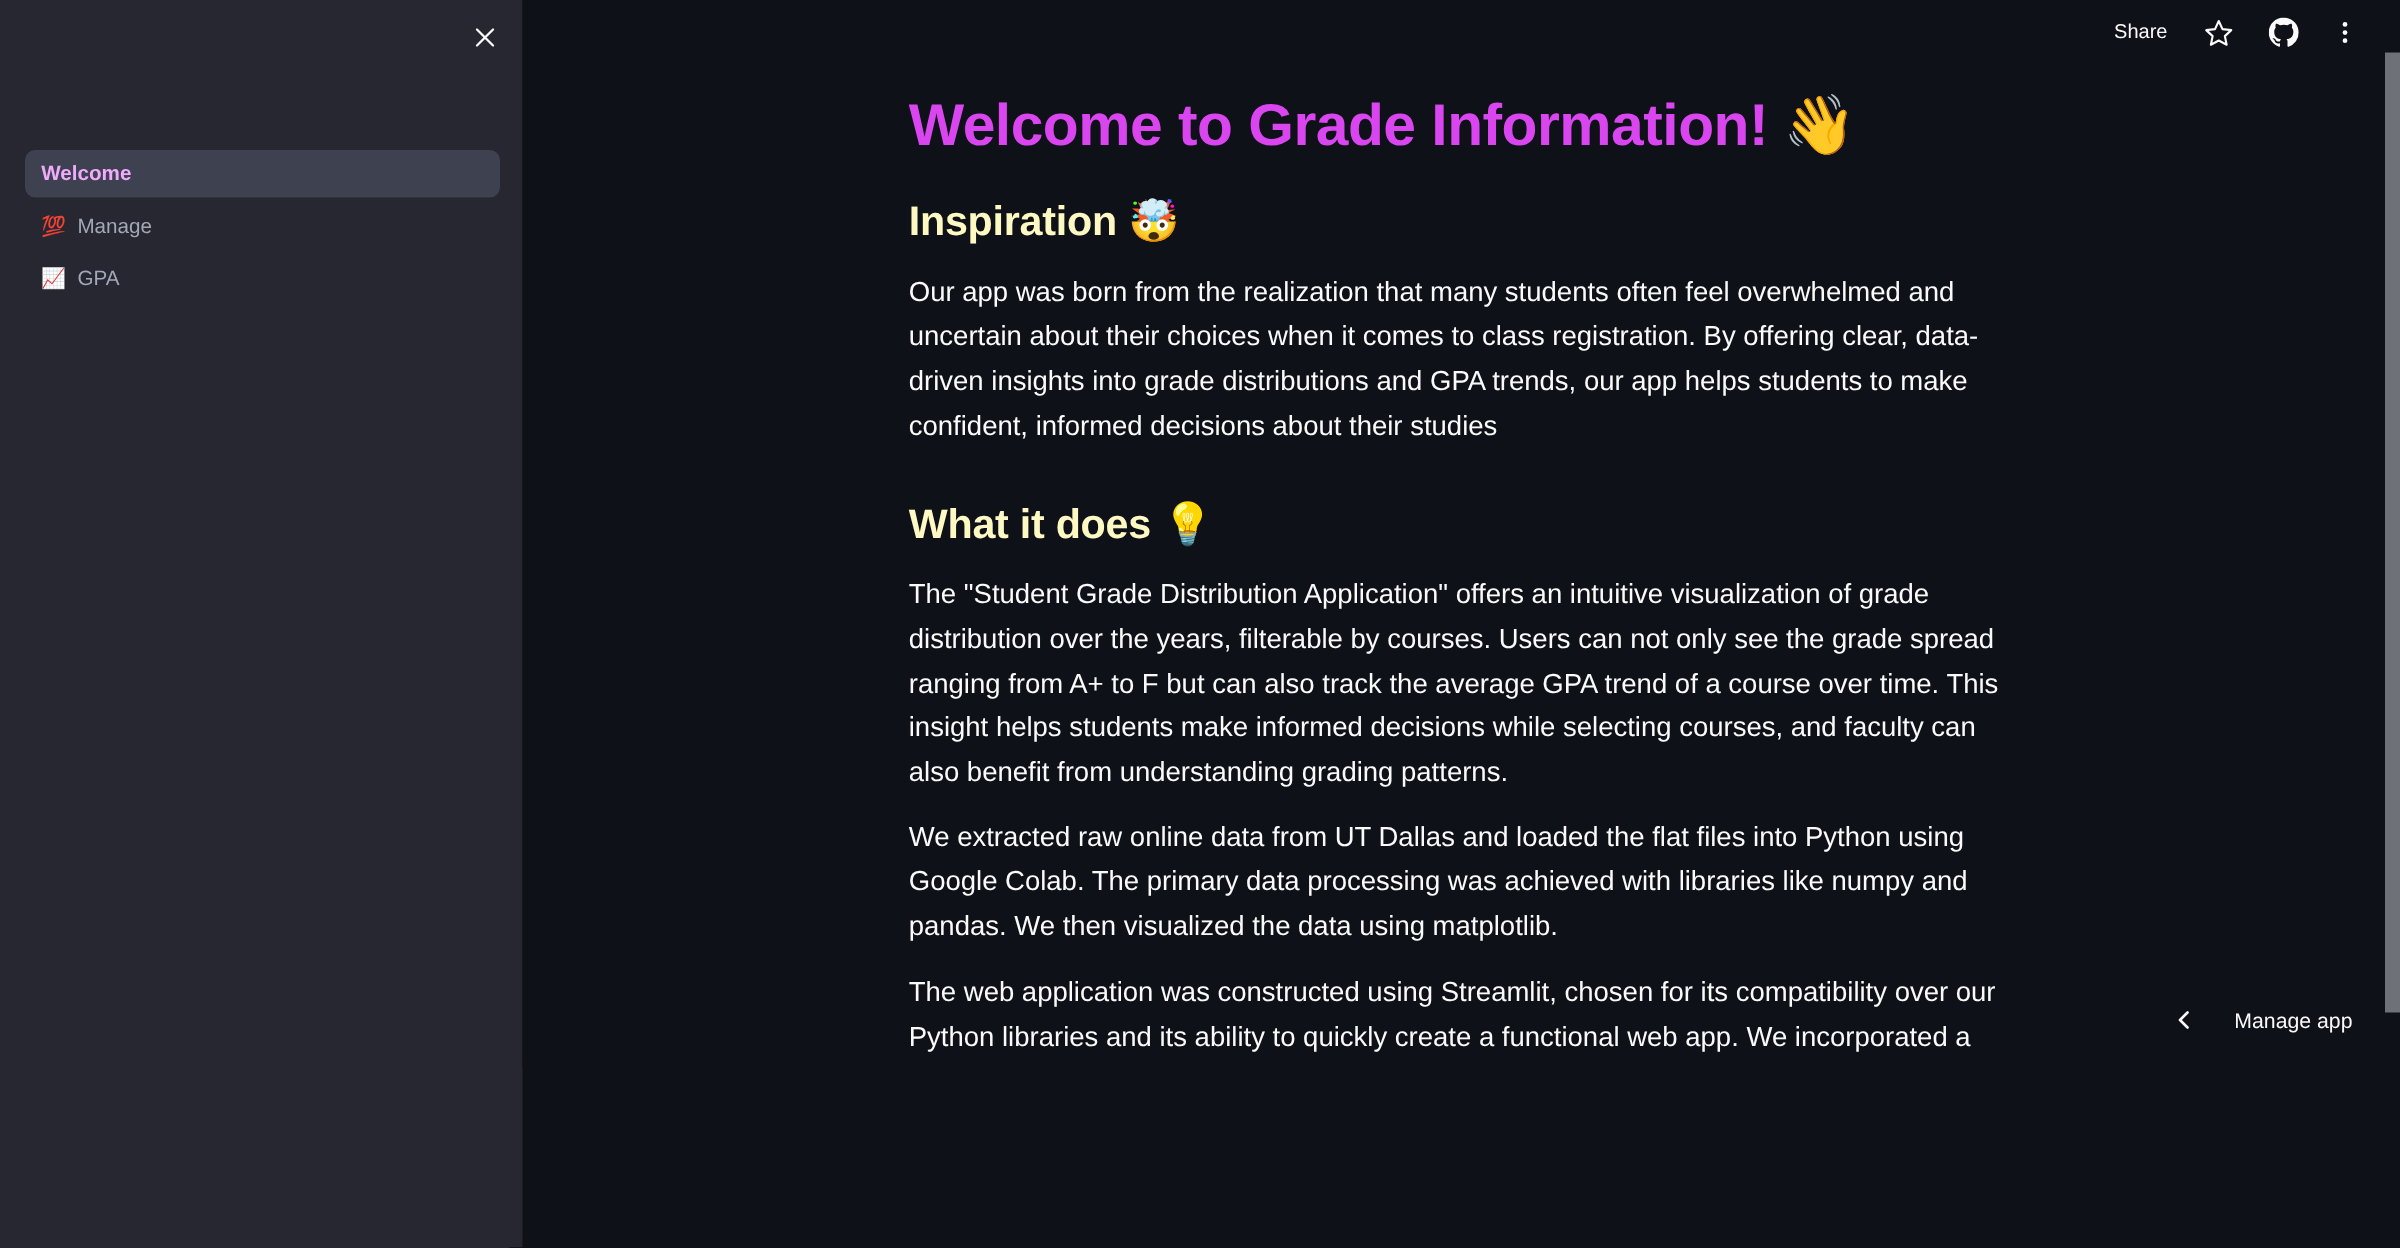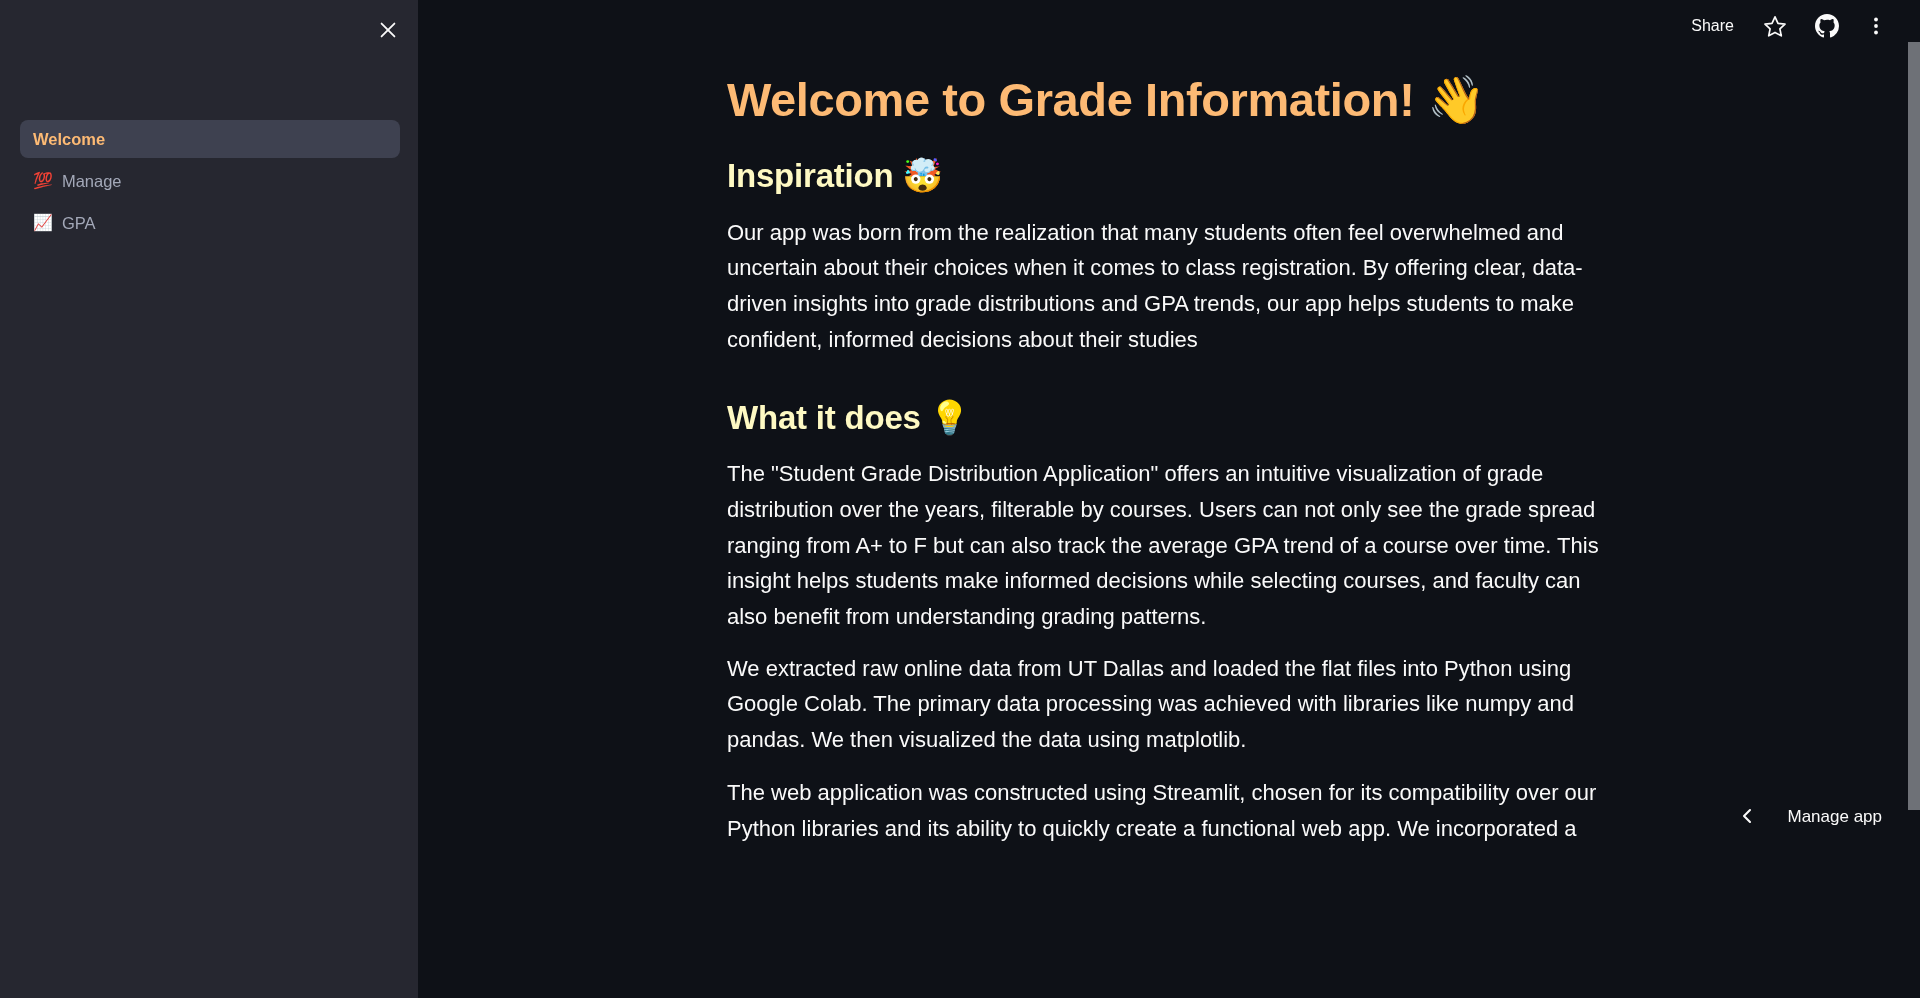--- a/index.html
+++ b/index.html
@@ -62,21 +62,21 @@
     padding: 0 13px;
     border-radius: 8px;
     cursor: pointer;
     color: #A3A8B8;
     font-size: 16.5px;
     line-height: 1;
     white-space: nowrap;
   }
   .nav-item.active {
     background: #3E4150;
-    color: #fdba74;
+    color: #f0abfc;
     font-weight: 700;
   }
   .nav-item .nav-emoji {
     font-size: 16px;
     line-height: 1;
     display: inline-block;
     font-family: "DejaVu Sans", sans-serif;
   }
   .nav-item .nav-label { display: inline-block; }
 
@@ -122,21 +122,21 @@
     position: absolute;
     left: 309px;
     top: 0;
     width: 900px;
     padding-top: 72px;
   }
 
   h1#page-title {
     font-size: 47px;
     font-weight: 700;
-    color: #fdba74;
+    color: #d946ef;
     letter-spacing: -0.4px;
     line-height: 1.18;
     padding-bottom: 4px;
   }
   h1#page-title .emoji { font-family: "DejaVu Sans", sans-serif; font-weight: 400; }
 
   h2.section-heading {
     font-size: 33px;
     font-weight: 600;
     color: #fef9c3;

